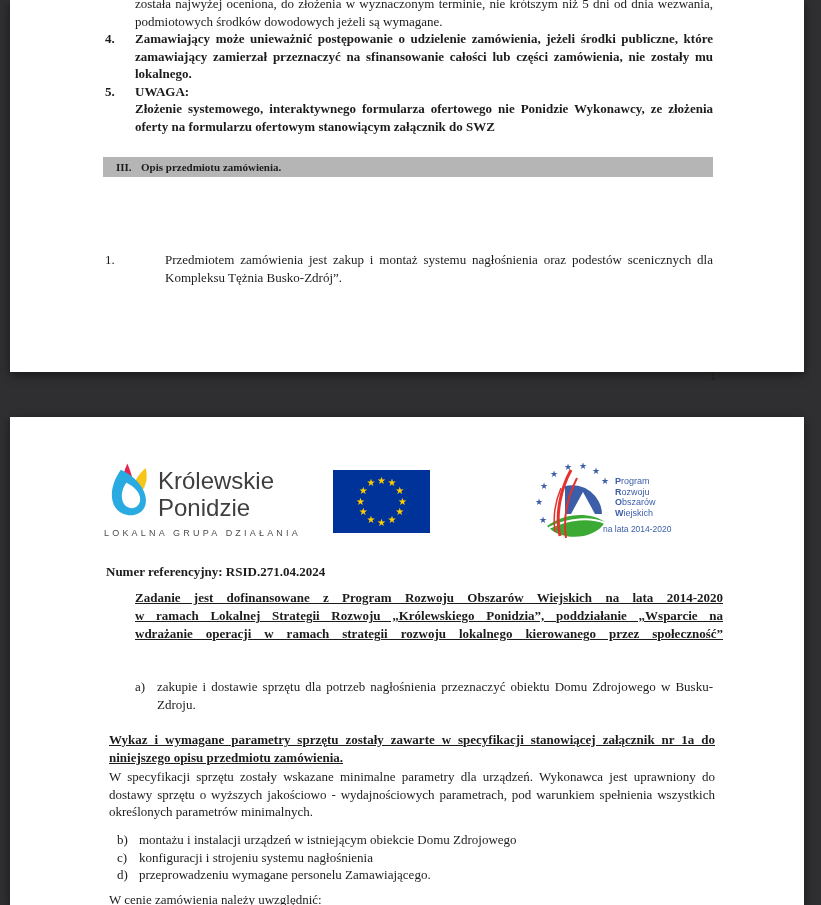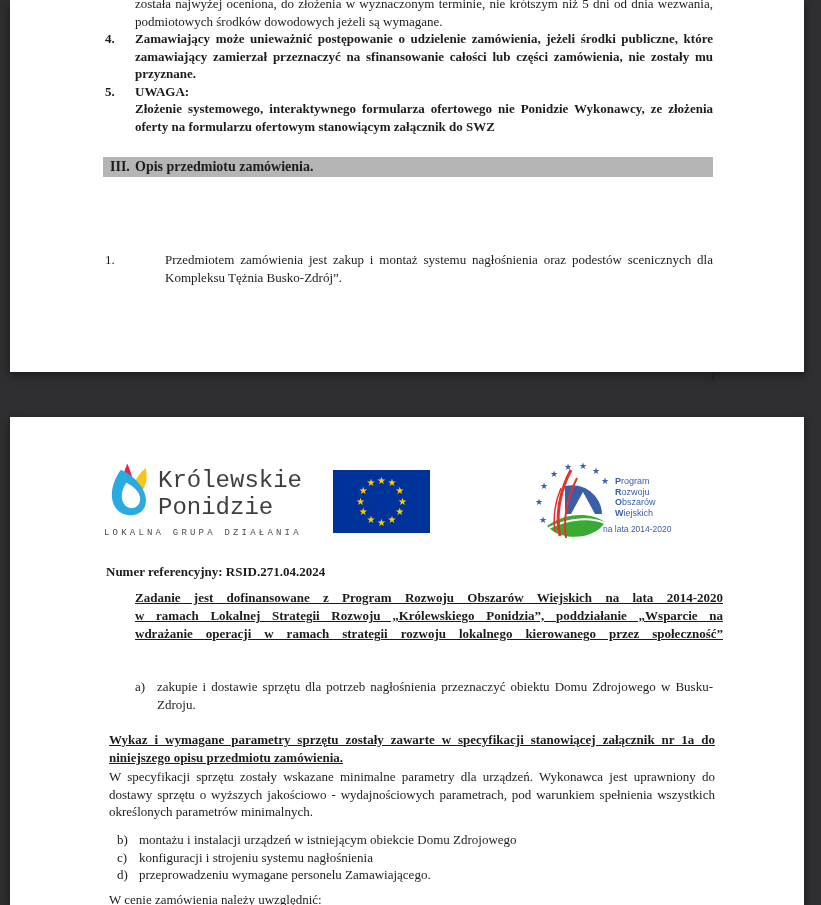--- a/index.html
+++ b/index.html
@@ -17,33 +17,33 @@
   .page2{top:417px;height:489px;}
 
   
   .p1-cont{position:absolute;left:125px;top:-5px;width:578px;text-align:justify;}
   .p1-list{position:absolute;left:95px;top:30px;width:608px;}
   .p1-item{display:flex;font-weight:bold;}
   .p1-item .marker{width:30px;flex:0 0 30px;}
   .p1-item .txt{flex:1;text-align:justify;}
   .section-bar{
     position:absolute;left:93px;top:157px;width:610px;height:20px;
-    background:#b5b5b5;font-weight:bold;font-size:14px;line-height:20px;
-    padding-left:7px;box-sizing:border-box;
+    background:#b5b5b5;font-weight:bold;font-size:11px;line-height:20px;
+    padding-left:13px;box-sizing:border-box;
   }
   .sec-num{display:inline-block;width:25px;}
   .subject-box{position:absolute;left:93px;top:177px;width:610px;height:70px;background:#f1f1f1;}
   .subject-text{margin:14px auto 0;width:525px;text-align:center;font-weight:bold;line-height:19px;}
   .item1{position:absolute;left:95px;top:251px;width:608px;display:flex;}
   .item1 .marker{width:30px;flex:0 0 30px;}
   .item1 .txt{flex:1;text-align:justify;margin-left:30px;}
   .pageno{position:absolute;top:367px;right:88px;}
 
   
-  .kp-logo{position:absolute;left:96px;top:42px;width:210px;height:82px;font-family:Liberation Mono, monospace;}
+  .kp-logo{position:absolute;left:96px;top:42px;width:210px;height:82px;font-family:Liberation Sans, sans-serif;}
   .kp-icon{position:absolute;left:2px;top:3px;}
   .kp-name{position:absolute;left:52px;top:8px;font-size:24px;line-height:27px;color:#3f3f3e;}
   .kp-sub{position:absolute;left:-2px;top:66px;font-size:9px;letter-spacing:3.2px;color:#4d4d4d;white-space:nowrap;}
   .eu-flag{position:absolute;left:323px;top:53px;width:97px;height:63px;background:#003399;}
   .eu-star{position:absolute;color:#ffcc00;font-size:10px;line-height:10px;
     transform:translate(-50%,-50%);font-family:"DejaVu Sans",sans-serif;}
   .prow-logo{position:absolute;left:525px;top:45px;width:150px;height:92px;font-family:"Liberation Sans",sans-serif;}
   .prow-emblem{position:absolute;left:0;top:0;}
   .prow-words{position:absolute;left:80px;top:14px;font-size:9px;line-height:10.5px;color:#3c5ea9;}
   .prow-sub{position:absolute;left:68px;top:59px;font-size:8.5px;color:#3c5ea9;white-space:nowrap;}
@@ -68,21 +68,21 @@
 
 <div>
 
   <div class="page page1">
     <div class="p1-cont">została najwyżej oceniona, do złożenia w wyznaczonym terminie, nie krótszym niż 5 dni od dnia wezwania, podmiotowych środków dowodowych jeżeli są wymagane.</div>
 
     <div class="p1-list" id="p1-list">
         <div class="p1-item">
           <span class="marker">4.</span>
           <div class="txt">
-            <div>Zamawiający może unieważnić postępowanie o udzielenie zamówienia, jeżeli środki publiczne, które zamawiający zamierzał przeznaczyć na sfinansowanie całości lub części zamówienia, nie zostały mu przyznane.</div>
+            <div>Zamawiający może unieważnić postępowanie o udzielenie zamówienia, jeżeli środki publiczne, które zamawiający zamierzał przeznaczyć na sfinansowanie całości lub części zamówienia, nie zostały mu lokalnego.</div>
           </div>
         </div>
         <div class="p1-item">
           <span class="marker">5.</span>
           <div class="txt">
             <div>UWAGA:</div>
             <div>Złożenie systemowego, interaktywnego formularza ofertowego nie Ponidzie Wykonawcy, ze złożenia oferty na formularzu ofertowym stanowiącym załącznik do SWZ</div>
           </div>
         </div>
       </div>

